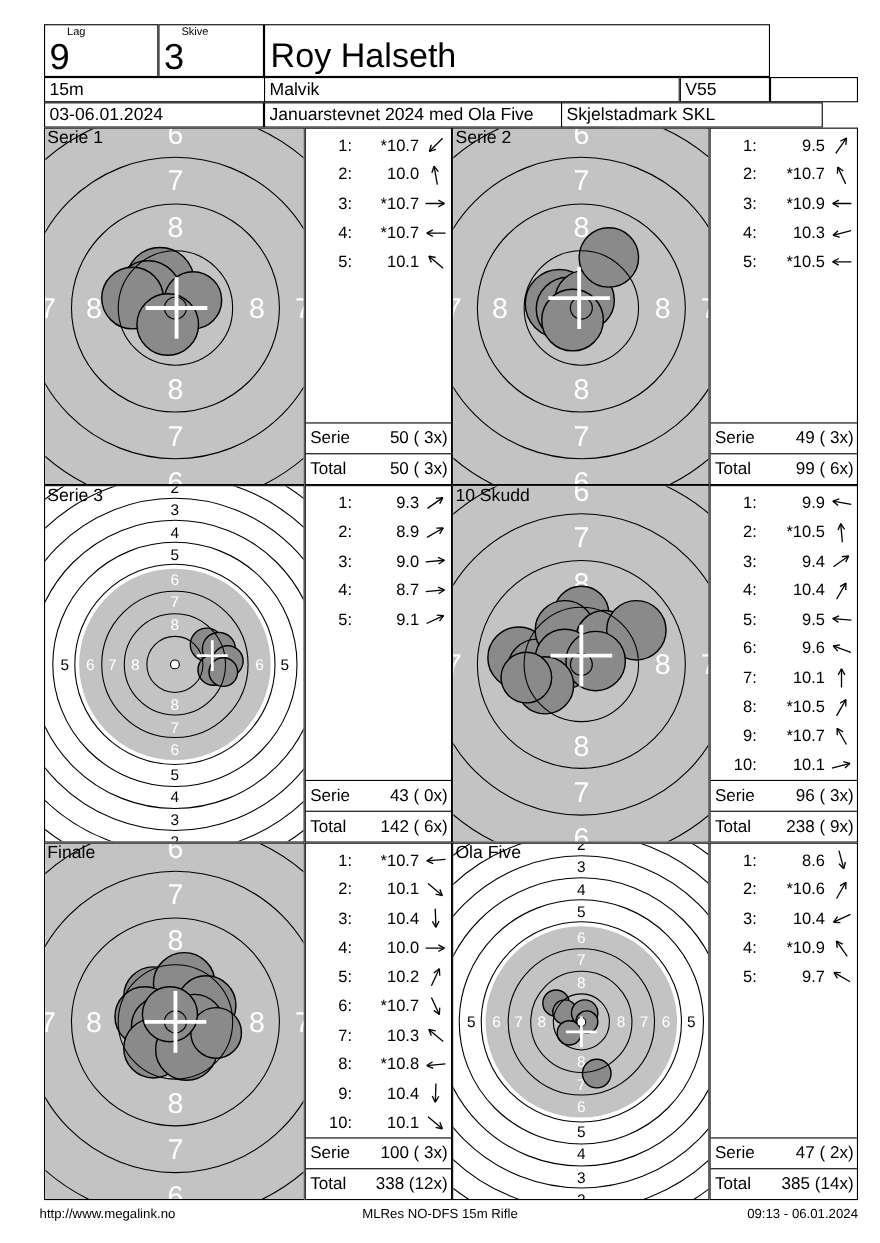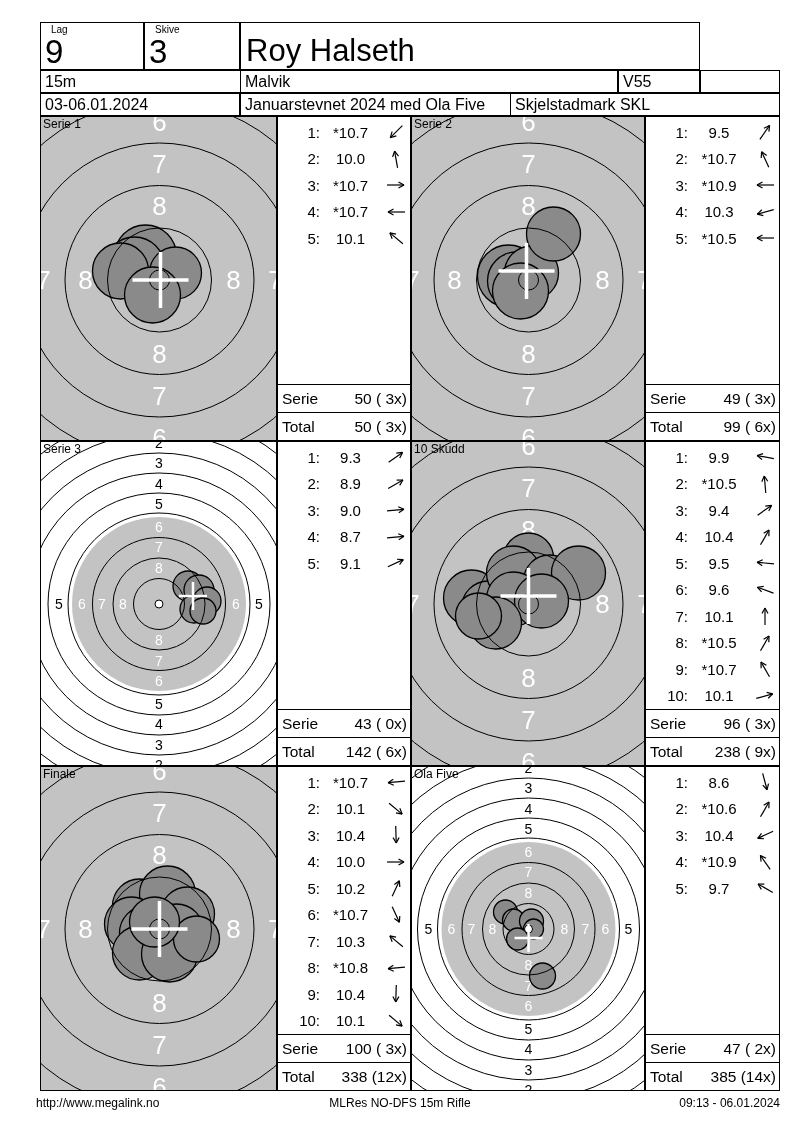--- a/index.html
+++ b/index.html
@@ -1,29 +1,29 @@
 <!DOCTYPE html>
 <html><head>
 <meta charset="utf-8">
 <style>
   html,body{margin:0;padding:0;background:#fff;}
   body{width:800px;height:1130px;position:relative;overflow:hidden;
        font-family:"Liberation Sans", sans-serif;color:#000;}
   .cell{position:absolute;border:1px solid #000;box-sizing:border-box;background:#fff;}
-  .hdr-small{position:absolute;top:1px;left:10px;font-size:10px;}
+  .hdr-small{position:absolute;top:1px;left:20px;font-size:10px;}
   .hdr-big{position:absolute;bottom:1px;left:4px;font-size:33px;line-height:1;}
   .hdr-name{position:absolute;bottom:3px;left:5px;font-size:31px;line-height:1;}
   .hdr-mid{position:absolute;top:50%;transform:translateY(-50%);left:4px;font-size:16px;white-space:nowrap;}
   .target-cell{overflow:hidden;}
   .target-cell svg{position:absolute;left:0;top:0;}
-  .panel-title{position:absolute;top:0px;left:2px;font-size:12px;z-index:3;}
+  .panel-title{position:absolute;top:0px;left:2px;font-size:16px;z-index:3;}
   .score-cell{padding:2px 2px 0 2px;}
   .shot-row{display:flex;align-items:center;height:26.5px;font-size:15px;}
   .shot-no{width:40px;text-align:right;}
-  .shot-val{flex:1;text-align:center;padding-right:3px;white-space:pre;}
+  .shot-val{flex:1;text-align:right;padding-right:3px;white-space:pre;}
   .shot-arrow{width:24px;height:22px;display:flex;align-items:center;justify-content:center;}
   .sum-row{position:absolute;left:0;right:0;height:28px;border-top:1px solid #000;
            display:flex;align-items:center;font-size:15.5px;box-sizing:border-box;}
   .sum-row .lab{padding-left:4px;}
   .sum-row .val{margin-left:auto;padding-right:3px;white-space:pre;}
   .serie-row{bottom:28px;}
   .total-row{bottom:0;}
   .footer-text{position:absolute;font-size:12px;top:1096px;}
 </style>
 </head>
@@ -51,21 +51,21 @@
   <span class="hdr-mid">V55</span>
 </div>
 <div class="cell" style="left:700px;top:70px;width:80px;height:23px;"></div>
 
 <div class="cell" style="left:40px;top:93px;width:200px;height:23px;">
   <span class="hdr-mid">03-06.01.2024</span>
 </div>
 <div class="cell" style="left:240px;top:93px;width:316px;height:23px;">
   <span class="hdr-mid">Januarstevnet 2024 med Ola Five</span>
 </div>
-<div class="cell" style="left:510px;top:93px;width:270px;height:23px;">
+<div class="cell" style="left:510px;top:93px;width:238px;height:23px;">
   <span class="hdr-mid">Skjelstadmark SKL</span>
 </div>
 
 <div id="panels" style="position:absolute;left:0;top:0;width:800px;height:1130px;">
     <div class="cell target-cell" style="left: 40px; top: 116px; width: 237px; height: 325px;">
       <svg width="235" height="323" viewBox="0 0 235 323">
         <circle cx="118.5" cy="163" r="222" fill="#c3c3c3"></circle>
         <text x="118.5" y="89" text-anchor="middle" dominant-baseline="central" font-size="26" font-family="&quot;Liberation Sans&quot;, sans-serif" fill="#ffffff">8</text>
         <text x="118.5" y="237" text-anchor="middle" dominant-baseline="central" font-size="26" font-family="&quot;Liberation Sans&quot;, sans-serif" fill="#ffffff">8</text>
         <text x="118.5" y="47" text-anchor="middle" dominant-baseline="central" font-size="26" font-family="&quot;Liberation Sans&quot;, sans-serif" fill="#ffffff">7</text>

